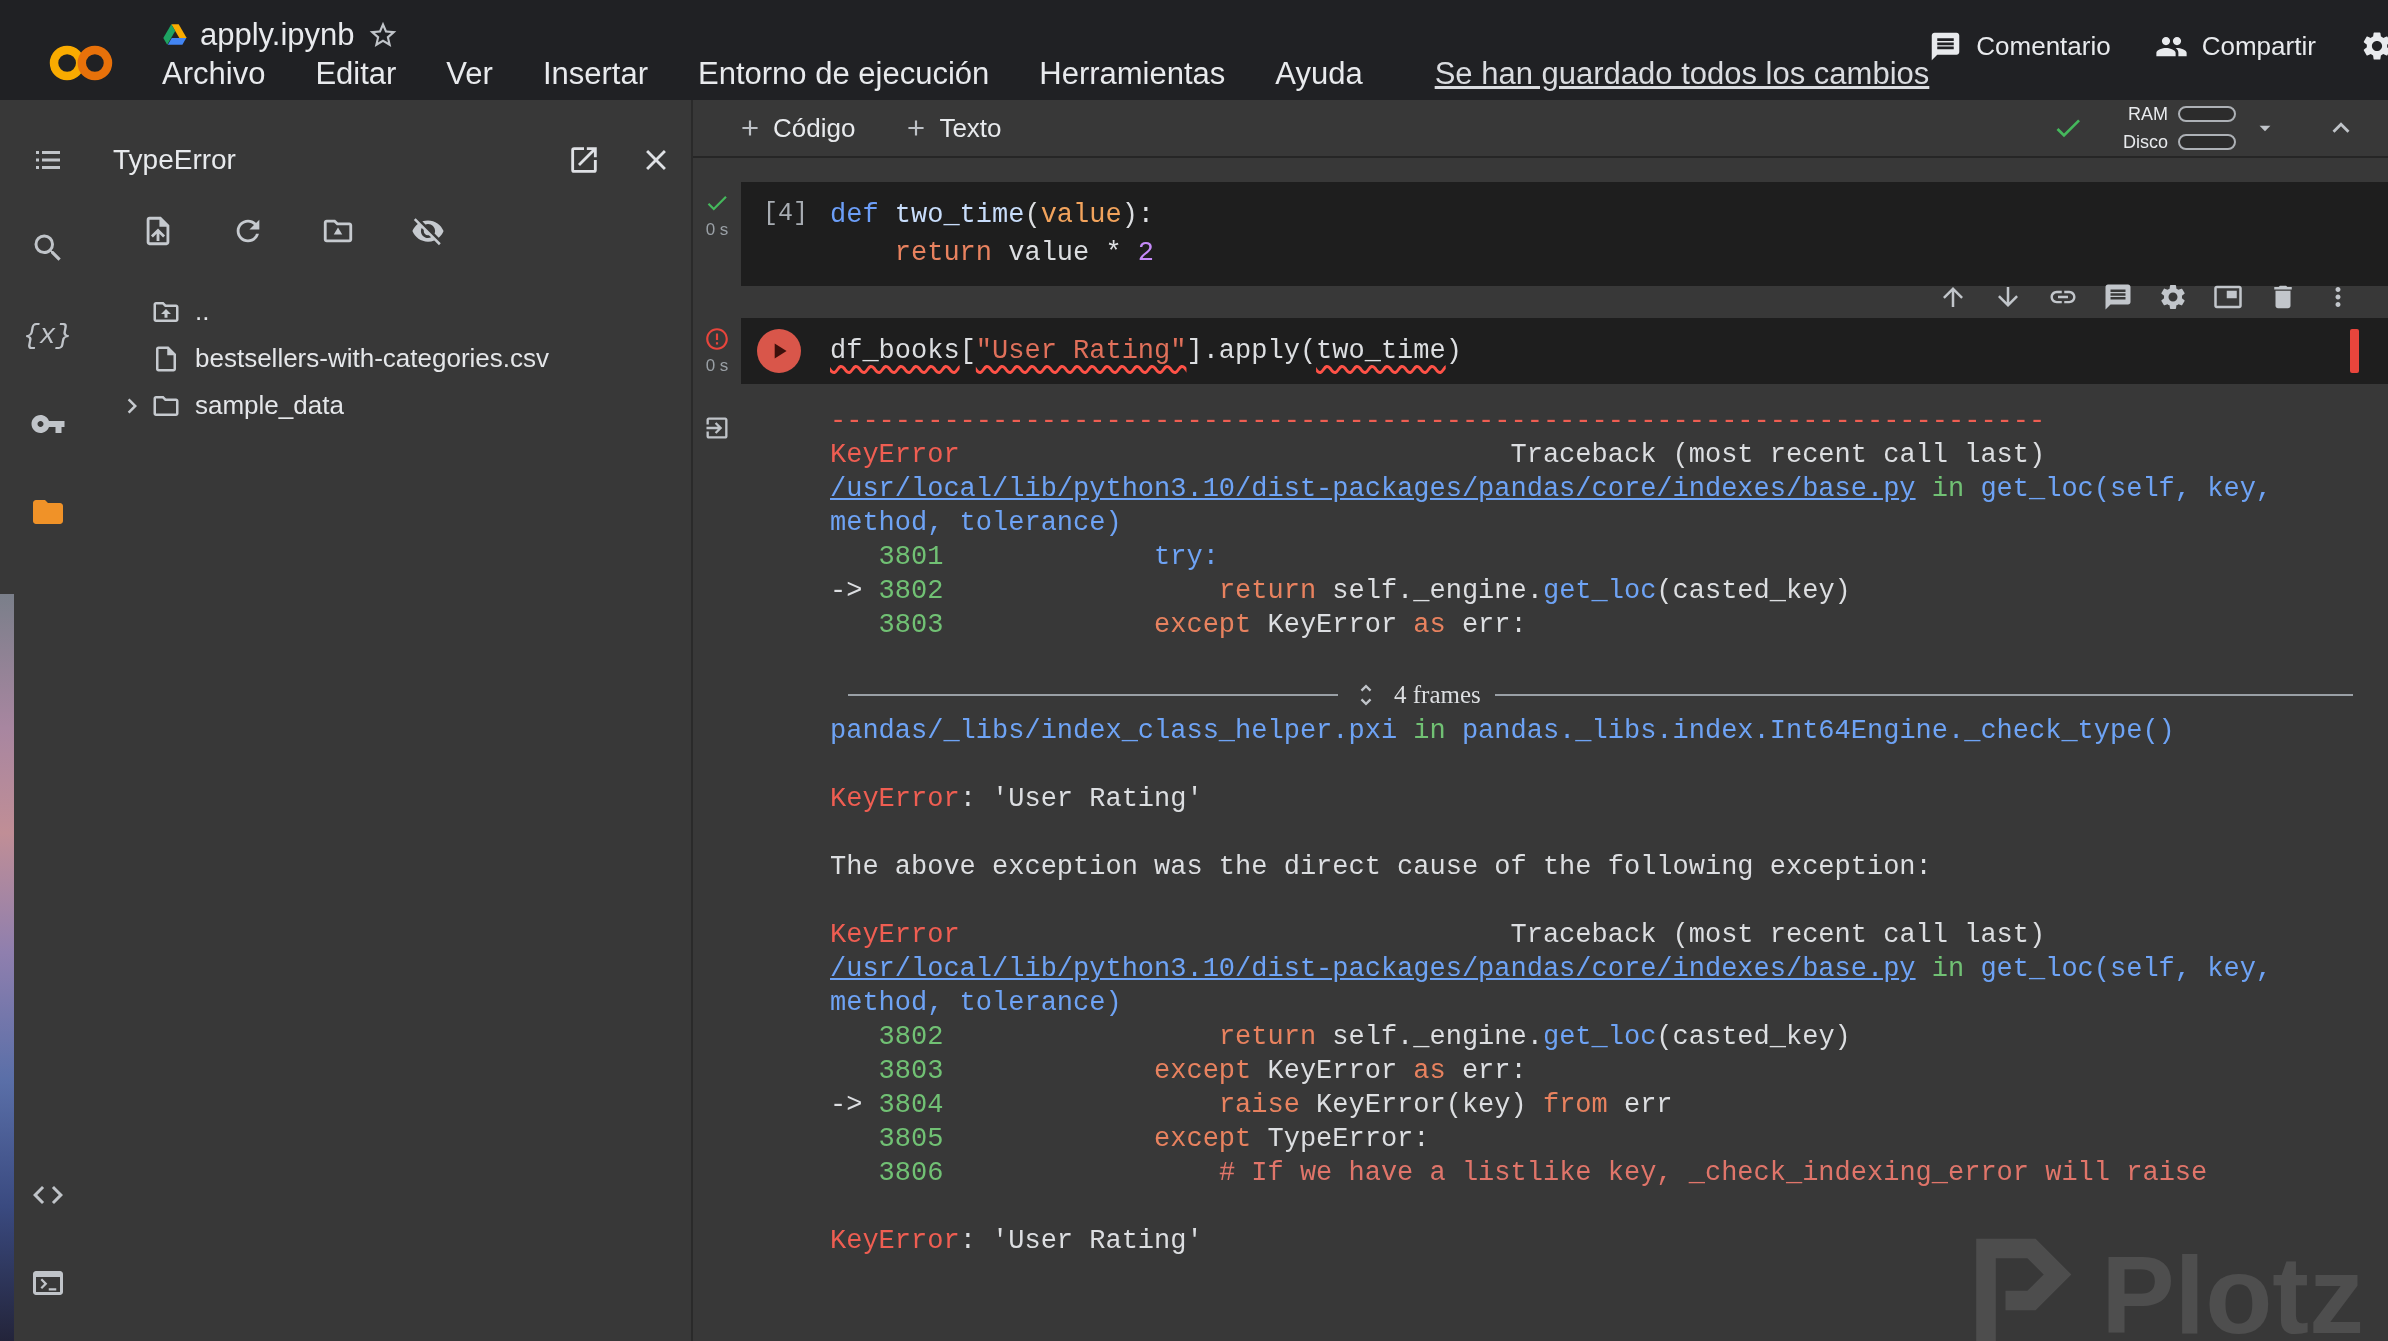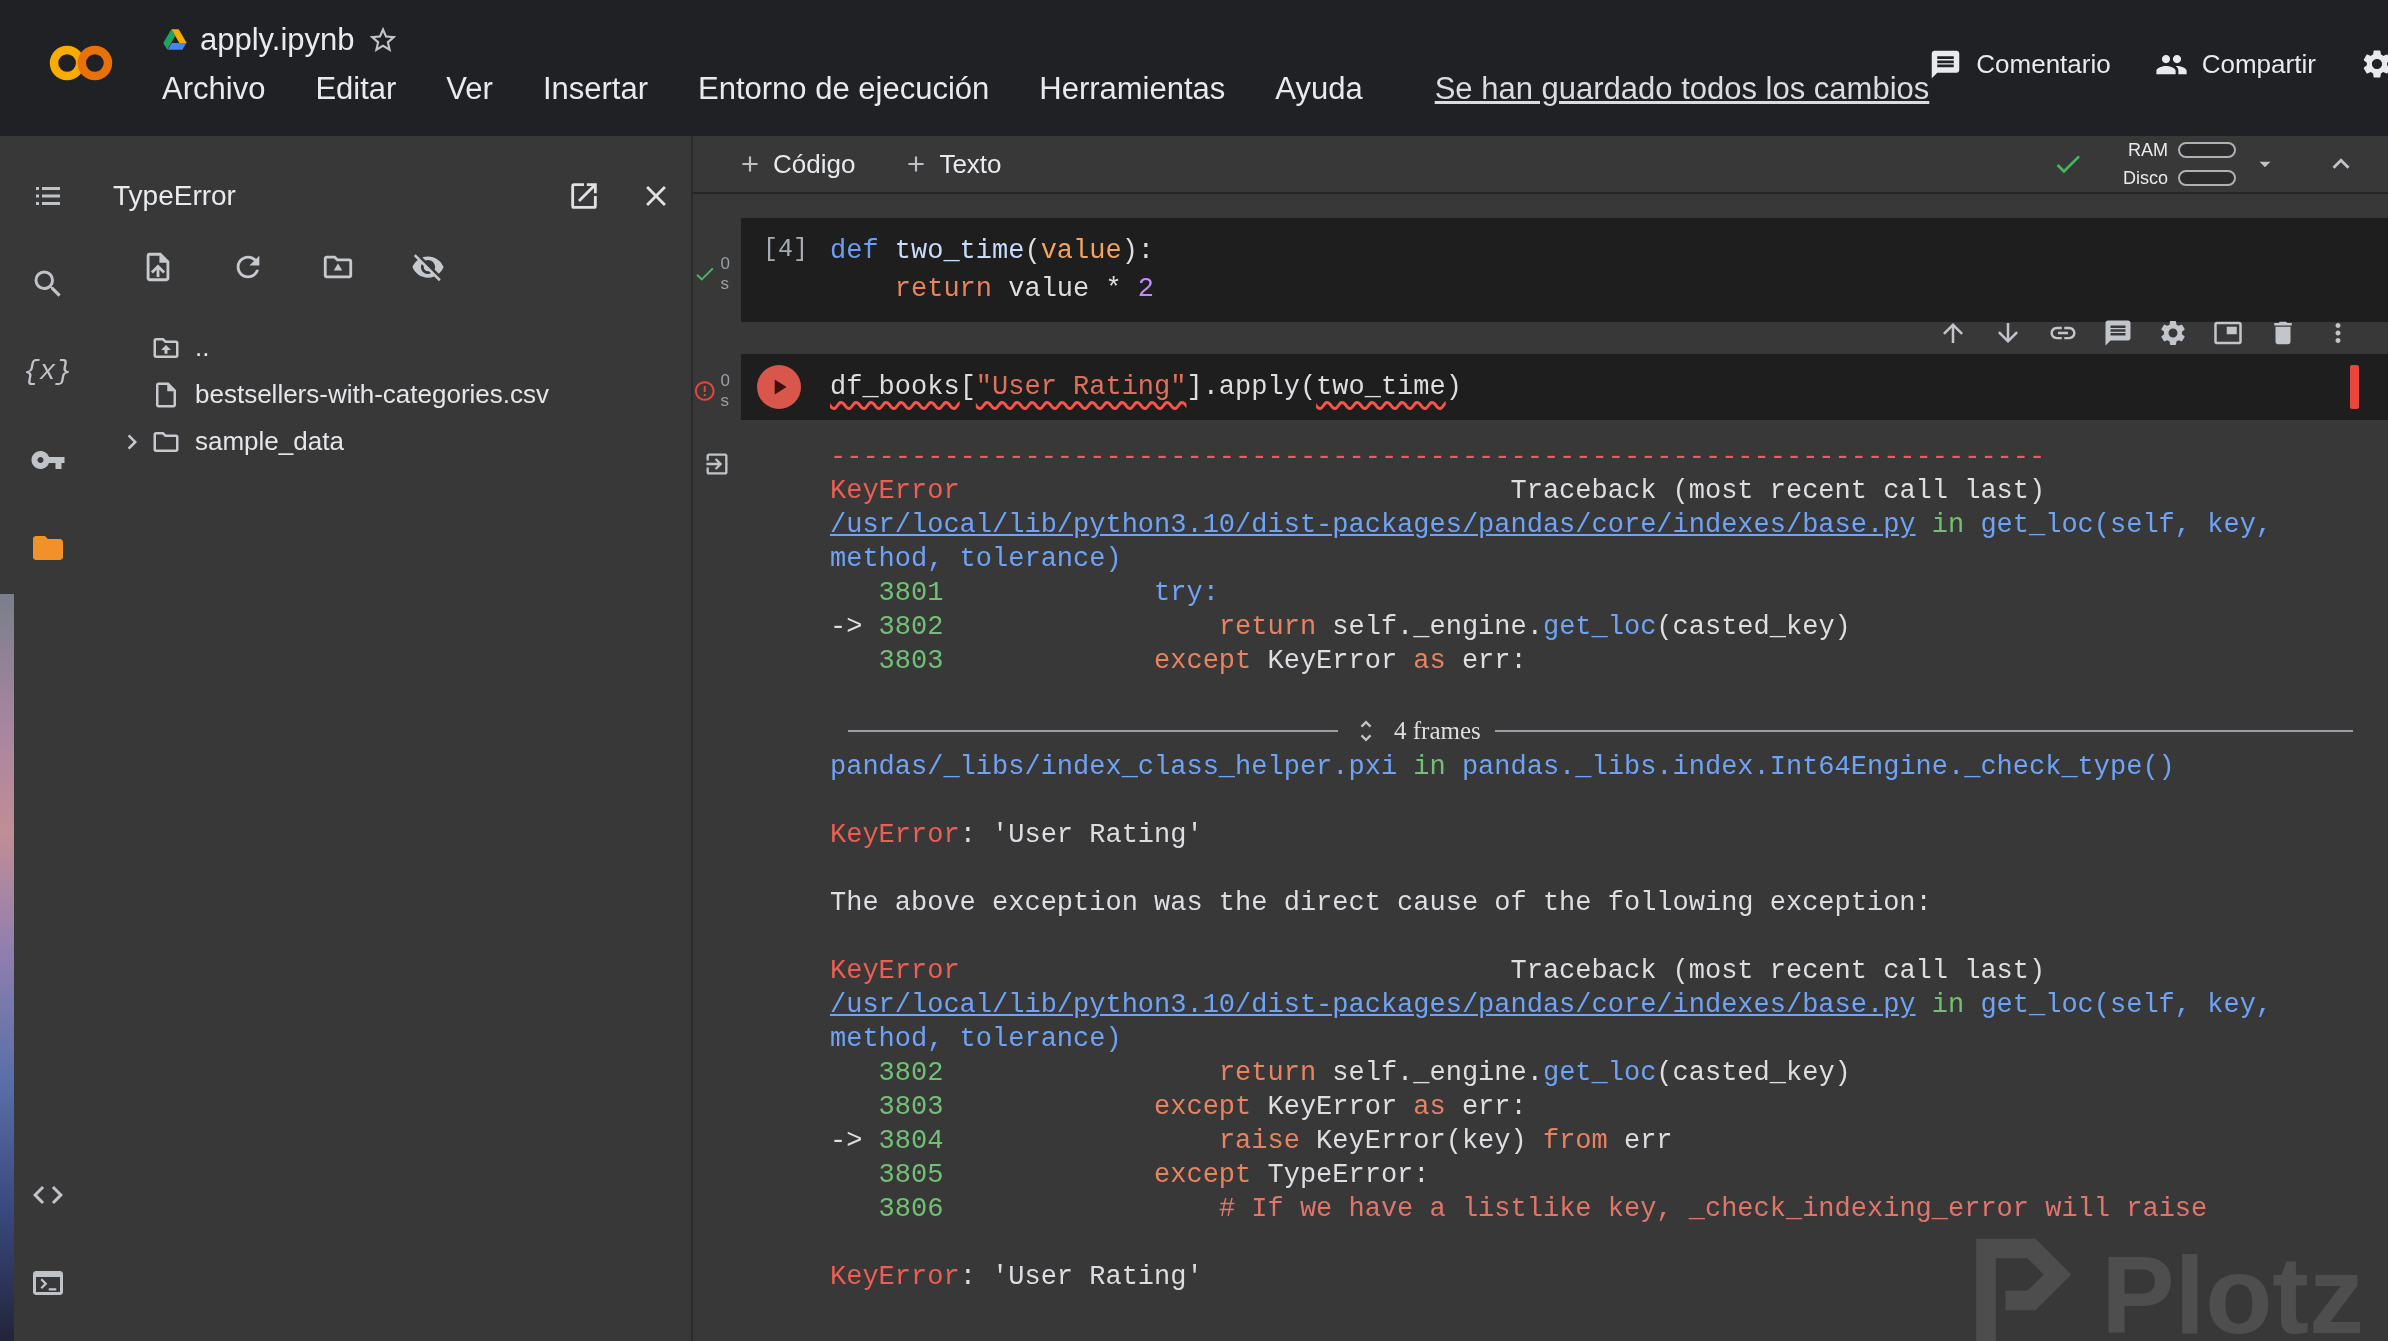--- a/index.html
+++ b/index.html
@@ -1,21 +1,21 @@
 <!DOCTYPE html>
 <html><head>
 <meta charset="utf-8">
 <style>
   *{margin:0;padding:0;box-sizing:border-box}
   html,body{width:2388px;height:1341px;overflow:hidden;background:#383838;
     font-family:"Liberation Sans",sans-serif;color:#e8eaed}
   .app{position:relative;width:2388px;height:1341px;display:flex;flex-direction:column;overflow:hidden}
 
   
-  .topbar{height:136px;background:#202124;display:flex;justify-content:space-between;
+  .topbar{height:100px;background:#202124;display:flex;justify-content:space-between;
     padding:0 30px 8px 44px;flex:0 0 auto}
   .topbar-left{display:flex}
   .logo{width:74px;height:70px;margin-top:28px;flex:0 0 auto;cursor:pointer}
   .title-wrap{margin-left:44px;display:flex;flex-direction:column}
   .title-row{display:flex;align-items:center;height:52px;margin-top:14px;gap:12px}
   .nb-title{font-size:31px;color:#e8eaed}
   .menu-row{display:flex;align-items:center;height:46px;gap:50px;font-size:31px;color:#e8eaed}
   .menu-item{cursor:pointer;white-space:nowrap}
   .save-status{margin-left:22px;text-decoration:underline;color:#dadce0;cursor:pointer;white-space:nowrap}
   .topbar-right{display:flex;align-items:center;gap:44px}
@@ -58,21 +58,21 @@
   .res-lbl{width:64px;text-align:right;font-size:18px;color:#e8eaed}
   .res-bar{width:58px;height:16px;border:2px solid #adb1b6;border-radius:8px;overflow:hidden;background:#2c2c2c}
   .res-fill{height:100%;background:#4ecb71;border-radius:6px}
   .caret{margin-left:16px;color:#c0c4c9;cursor:pointer}
   .collapse{margin-left:46px;color:#c0c4c9;cursor:pointer}
 
   .nb-scroll{flex:1;padding-top:24px;position:relative;overflow:hidden}
   .cellrow{display:flex}
   .cellrow.c1{margin-bottom:32px}
   .cellrow.c2{margin-bottom:20px}
-  .gutter{width:48px;flex:0 0 auto;display:flex;flex-direction:row;align-items:center;padding-top:8px;gap:4px}
+  .gutter{width:48px;flex:0 0 auto;display:flex;flex-direction:column;align-items:center;padding-top:8px;gap:4px}
   .gutter .gtime{font-size:17px;color:#9aa0a6}
   .g-ic{width:26px;height:26px}
   .g-check{color:#45b85c}
   .g-err{color:#e8453c}
   .cell{flex:1;background:#1e1e1e;position:relative;padding:14px 0}
   .exec{position:absolute;left:22px;top:17px;font-family:"Liberation Mono",monospace;
     font-size:25px;color:#a8adb3}
   .code{margin-left:89px;font-family:"Liberation Mono",monospace;font-size:27px;line-height:38px;cursor:text}
   .cline{white-space:pre}
   .runbtn{position:absolute;left:16px;top:11px;width:44px;height:44px;border-radius:50%;

